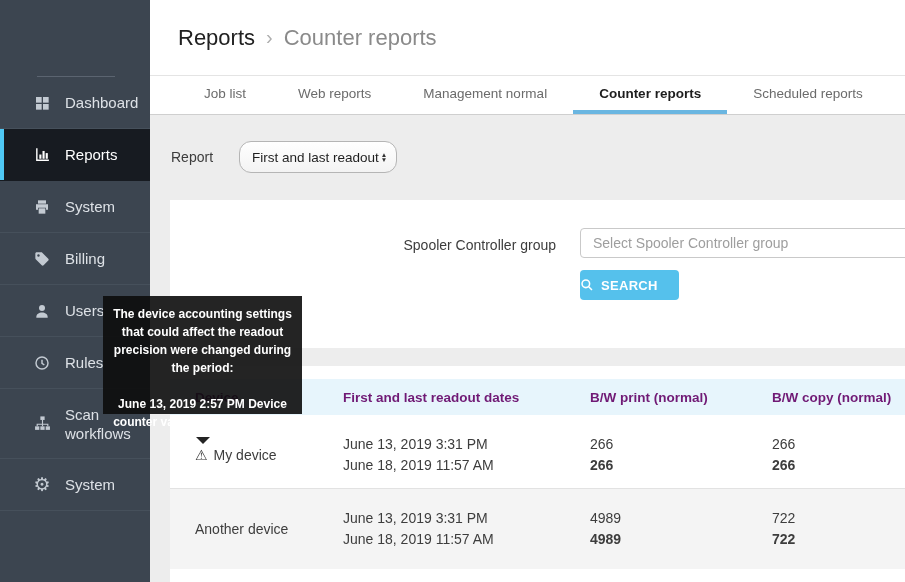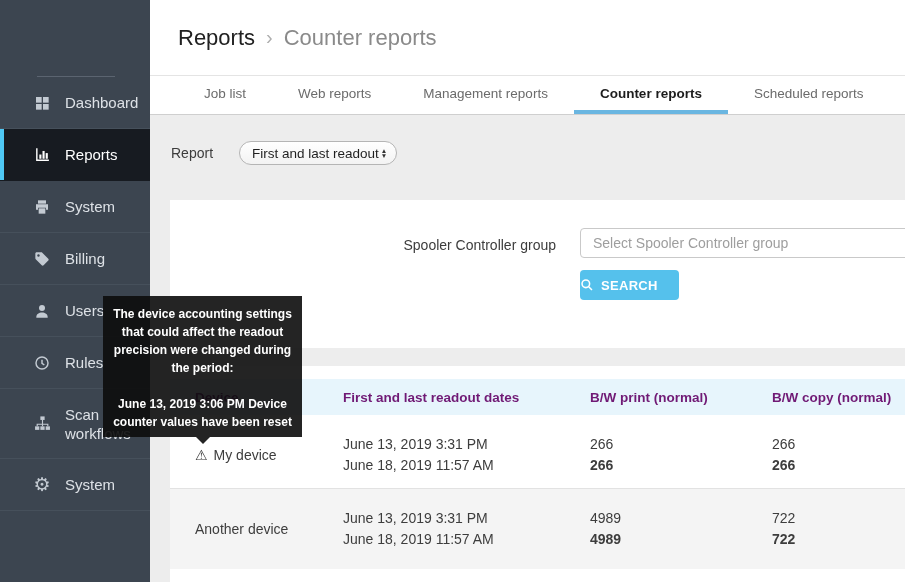--- a/index.html
+++ b/index.html
@@ -30,21 +30,21 @@
 
   .tabbar { height:39px; background:#fff; border-bottom:1px solid #cfcfcf; display:flex; align-items:stretch; padding-left:28px; }
   .tab { display:flex; align-items:center; padding:0 26px; font-size:13.5px; color:#6b6b6b; cursor:pointer;
          border-bottom:4px solid transparent; white-space:nowrap; }
   .tab.active { color:#1d1d1d; font-weight:bold; border-bottom-color:#6ab6e1; }
 
   .graybg { position:absolute; top:115px; left:0; right:0; bottom:0; background:#ededed; }
 
   .report-row { position:absolute; top:26px; left:21px; display:flex; align-items:center; gap:26px; }
   .report-label { font-size:14px; color:#3c3c3c; }
-  .report-select { height:24px; border:1px solid #b5b5b5; border-radius:12px; background:linear-gradient(#ffffff,#f3f3f3);
+  .report-select { height:32px; border:1px solid #b5b5b5; border-radius:12px; background:linear-gradient(#ffffff,#f3f3f3);
                    display:flex; align-items:center; gap:2px; padding:0 9px 0 12px; font-size:13.5px; color:#1f1f1f; cursor:pointer; }
   .updown { display:flex; flex-direction:column; color:#333; font-size:6.5px; line-height:5.5px; }
 
   .form-card { position:absolute; top:85px; left:20px; right:0; height:148px; background:#fff; }
   .form-label { position:absolute; left:0; top:122px; width:386px; text-align:right; font-size:14px; color:#3c3c3c; }
   .group-input { position:absolute; left:410px; right:-6px; top:113px; height:30px; border:1px solid #c9c9c9;
                  border-radius:4px; padding:0 12px; font-size:14px; color:#333; font-family:inherit; outline:none; }
   .group-input::placeholder { color:#9e9e9e; }
   .search-btn { position:absolute; left:410px; top:155px; width:99px; height:30px; background:#55c1ec; color:#fff;
                 border:none; border-radius:4px; font-size:13px; font-weight:bold; letter-spacing:.3px;
@@ -61,21 +61,21 @@
            font-size:13.5px; font-weight:bold; color:#701a75; }
   .trow { position:absolute; left:0; right:0; font-size:14px; color:#3d3d3d; }
   .trow1 { top:56px; height:66px; background:#fff; }
   .trow2 { top:122px; height:81px; background:#f4f4f4; border-top:1px solid #e2e2e2; }
   .cell-lines div { line-height:21px; }
   .val-bold { font-weight:bold; }
   .device-cell { display:flex; align-items:center; gap:6px; }
   .warn-glyph { font-family:"DejaVu Sans",sans-serif; font-size:14px; color:#2e2e2e; cursor:pointer; }
 
   
-  .tooltip { position:absolute; left:103px; top:296px; width:199px; height:141px; background:rgba(12,12,12,0.9);
+  .tooltip { position:absolute; left:103px; top:296px; width:199px; height:118px; background:rgba(12,12,12,0.9);
              color:#fff; font-size:12px; font-weight:bold; line-height:18px; text-align:center;
              padding:9px 6px; z-index:20; }
   .tooltip p + p { margin-top:18px; }
   .tooltip-arrow { position:absolute; left:196px; top:437px; width:0; height:0; z-index:20;
                    border-left:7px solid transparent; border-right:7px solid transparent;
                    border-top:7px solid rgba(12,12,12,0.9); }
   svg { display:block; }
 </style>
 </head>
 <body>
@@ -177,21 +177,21 @@
     <div class="breadcrumb">
       <span class="crumb-parent">Reports</span>
       <span class="crumb-sep">›</span>
       <span class="crumb-current">Counter reports</span>
     </div>
   </header>
 
   <nav class="tabbar">
     <div class="tab">Job list</div>
     <div class="tab">Web reports</div>
-    <div class="tab">Management reports</div>
+    <div class="tab">Management normal</div>
     <div class="tab active">Counter reports</div>
     <div class="tab">Scheduled reports</div>
   </nav>
 
   <section class="graybg">
 
     <div class="report-row">
       <span class="report-label">Report</span>
       <div class="report-select">
         <span>First and last readout</span>
@@ -260,15 +260,15 @@
           <div class="val-bold">722</div>
         </div>
       </div>
     </div>
 
   </section>
 </main>
 
 <div class="tooltip">
   <p>The device accounting settings that could affect the readout precision were changed during the period:</p>
-  <p>June 13, 2019 3:06 PM Device counter values have been reset</p>
+  <p>June 13, 2019 2:57 PM Device counter values have been reset</p>
 </div>
 <div class="tooltip-arrow"></div>
 
 </body></html>

